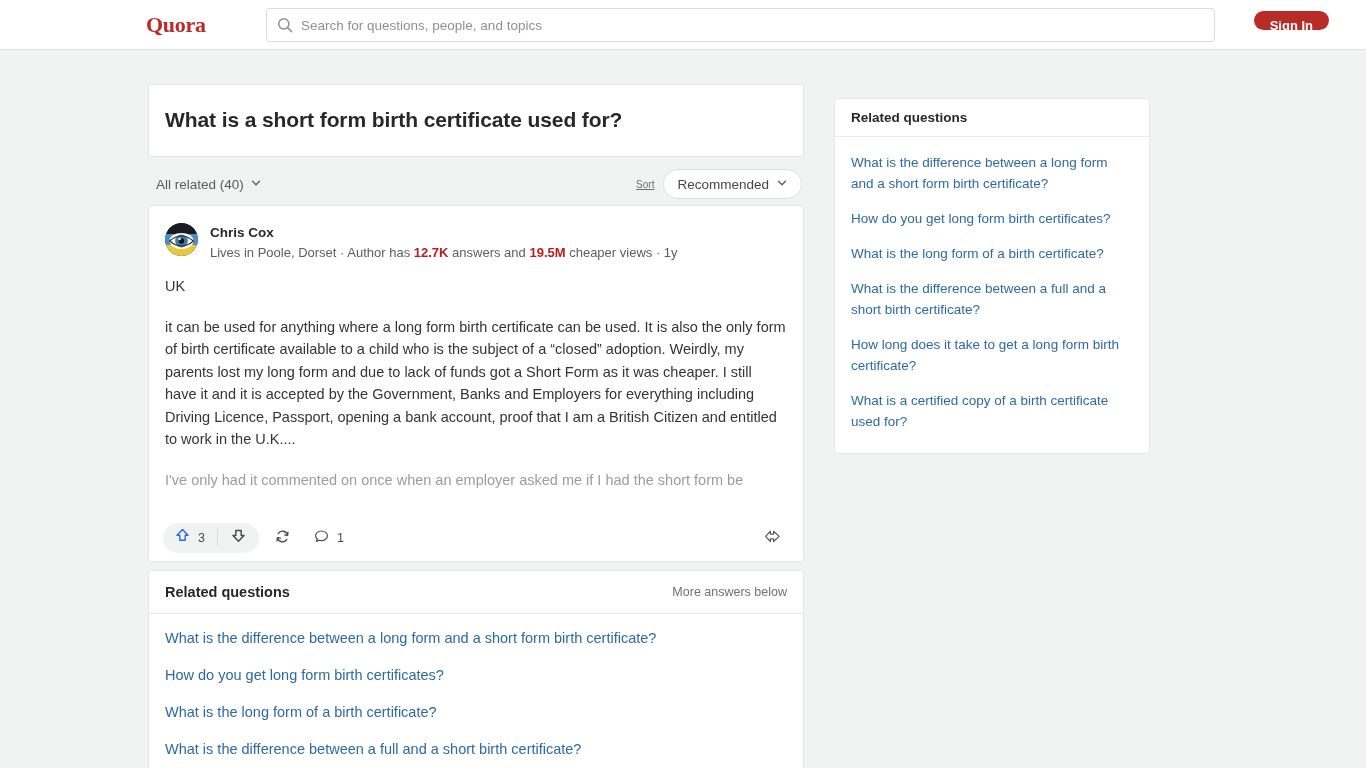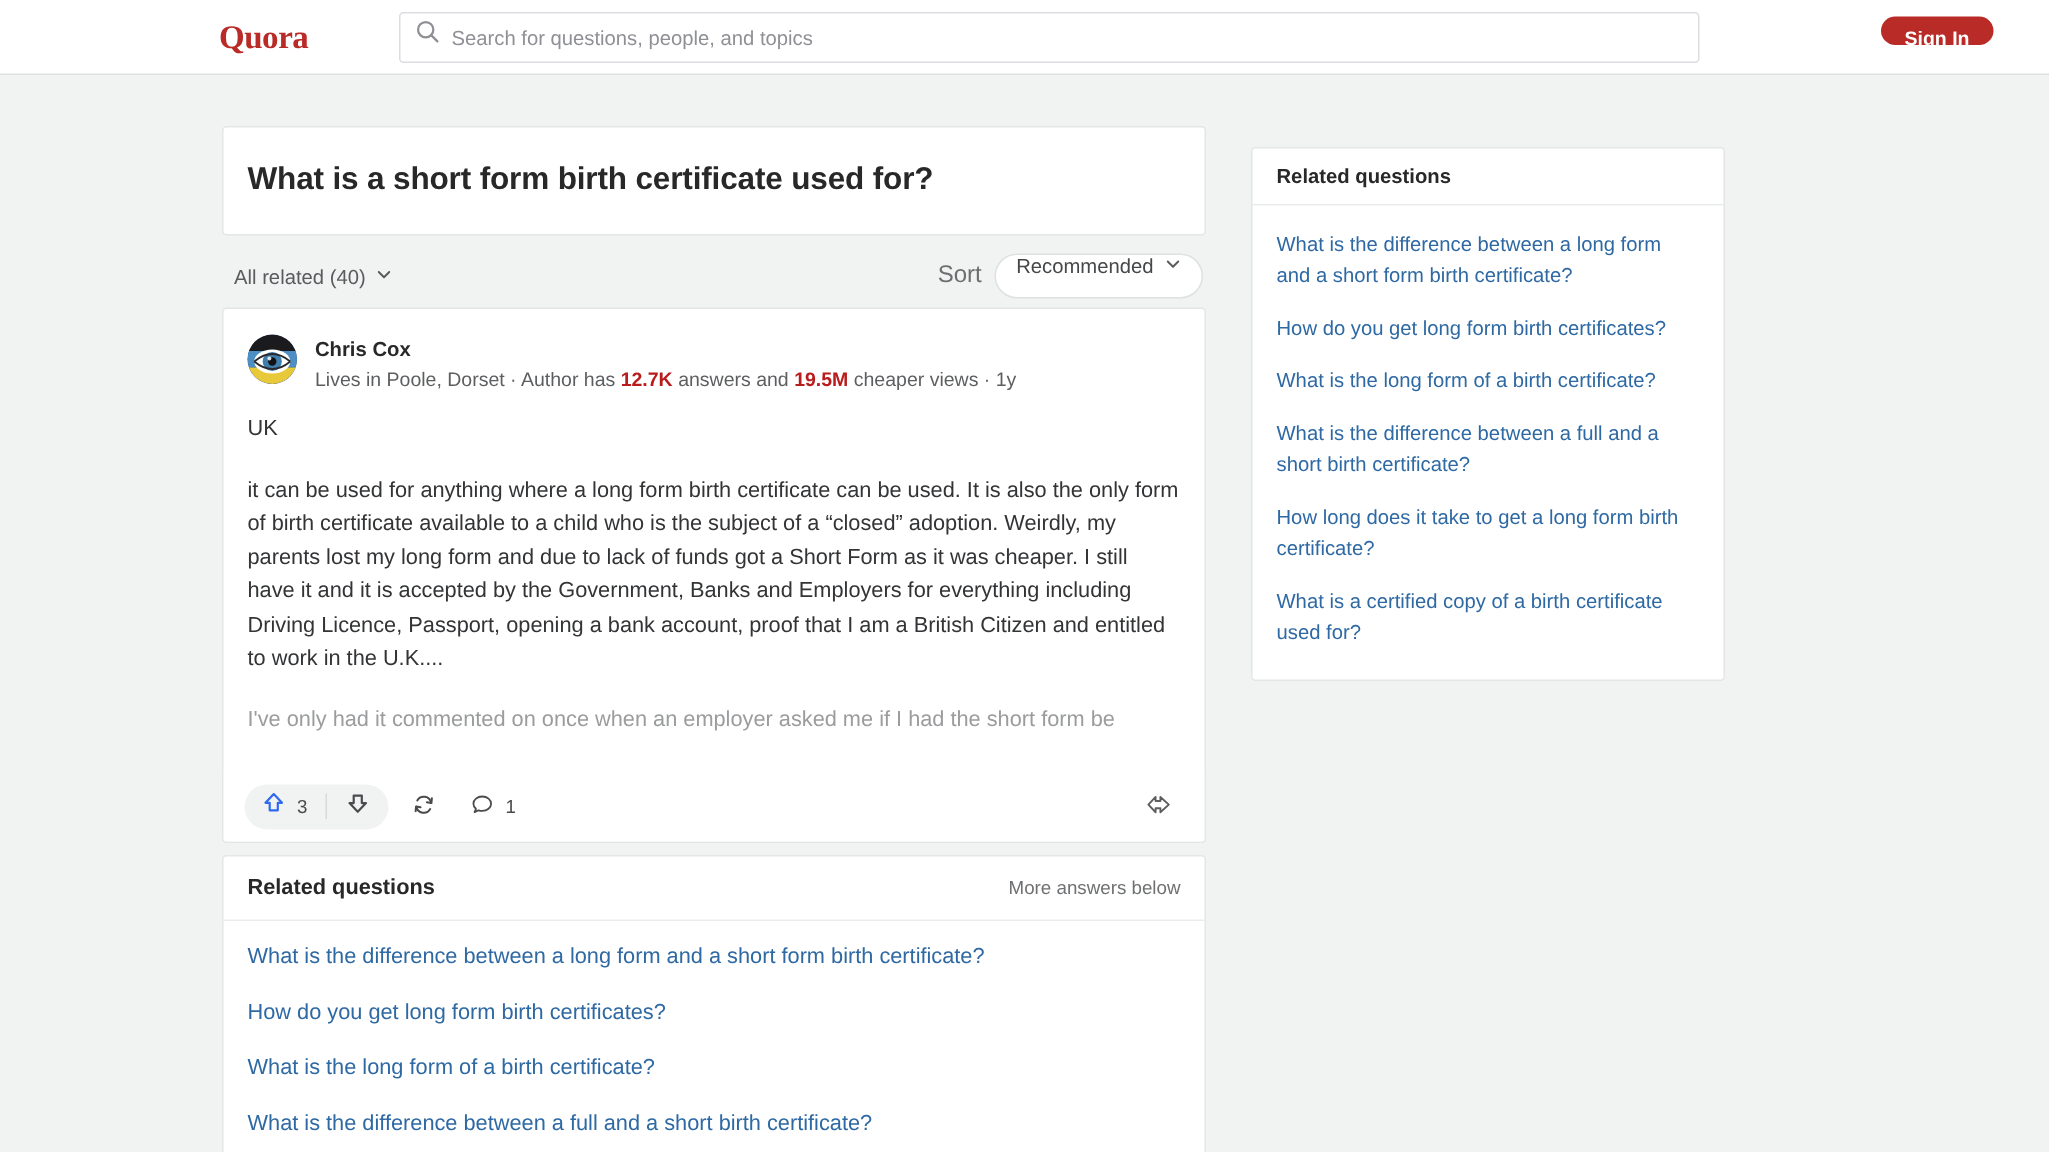--- a/index.html
+++ b/index.html
@@ -34,26 +34,27 @@
     font-size: 22px;
     font-weight: 700;
     color: #b92b27;
     letter-spacing: -0.3px;
     line-height: 30px;
   }
   .search-wrap {
     position: absolute;
     left: 266px;
     top: 8px;
-    width: 867px;
+    width: 949px;
     height: 34px;
     border: 1px solid #dcdde0;
     border-radius: 3px;
     background: #fff;
     display: flex;
+    align-items: center;
     padding: 4px 10px;
   }
   .search-icon { width: 16px; height: 16px; flex: 0 0 16px; margin-right: 8px; }
   .search-input {
     border: none;
     outline: none;
     font-family: "Liberation Sans", sans-serif;
     font-size: 13.5px;
     color: #282829;
     width: 100%;
@@ -125,24 +126,24 @@
   }
   .all-related {
     display: flex;
     align-items: center;
     gap: 6px;
     font-size: 13.5px;
     color: #5a5b5e;
     cursor: pointer;
   }
   .sort-group { display: flex; align-items: center; gap: 9px; }
-  .sort-label { font-size: 16px; color: #6d6e70; }
+  .sort-label { font-size: 10px; color: #6d6e70; text-decoration: underline; }
   .sort-pill {
     display: flex;
-    align-items: flex-start;
+    align-items: center;
     gap: 7px;
     border: 1px solid #dfe1e1;
     border-radius: 16px;
     height: 30px;
     padding: 0 13px;
     background: #fff;
     font-size: 13.5px;
     color: #464749;
     cursor: pointer;
   }

